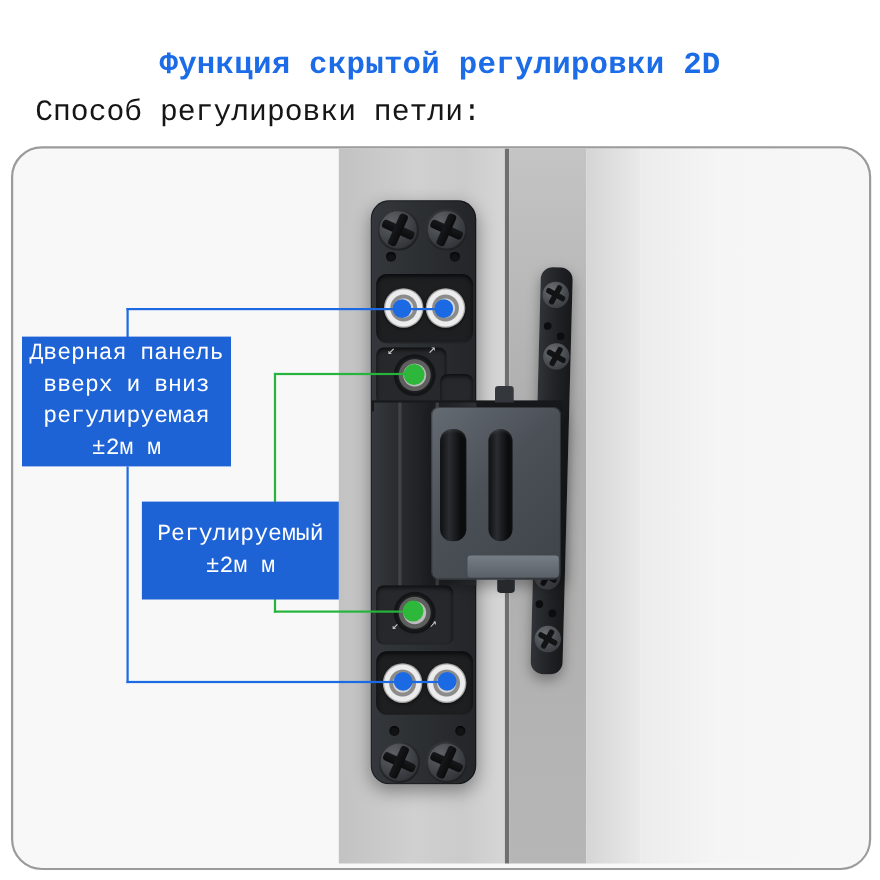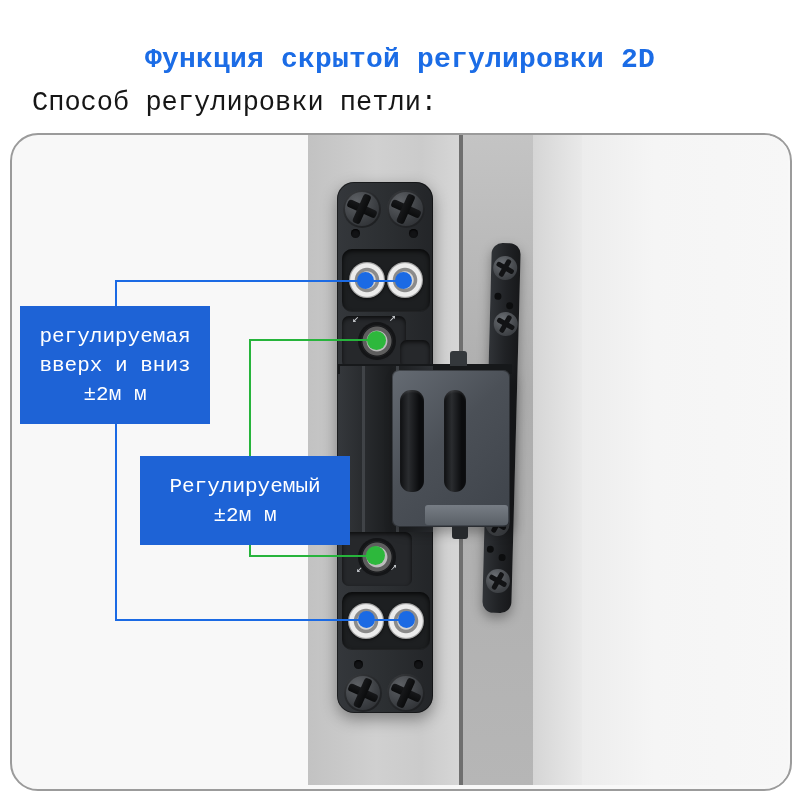--- a/index.html
+++ b/index.html
@@ -195,22 +195,23 @@
   <div class="line green" style="left:249px;top:555px;width:127px;height:2px;"></div>
 
   <div class="dot blue" style="left:357px;top:272px;"></div>
   <div class="dot blue" style="left:395px;top:272px;"></div>
   <div class="dot blue" style="left:358px;top:611px;"></div>
   <div class="dot blue" style="left:398px;top:611px;"></div>
   <div class="dot green" style="left:367px;top:331px;"></div>
   <div class="dot green" style="left:366px;top:546px;"></div>
 
   <div class="label-box" style="left:20px;top:306px;width:190px;height:118px;">
+    <div class="ln">Дверная панель</div>
+    <div class="ln">вверх и вниз</div>
     <div class="ln">регулируемая</div>
-    <div class="ln">вверх и вниз</div>
     <div class="ln">±2м м</div>
   </div>
-  <div class="label-box" style="left:140px;top:456px;width:210px;height:89px;">
+  <div class="label-box" style="left:129px;top:456px;width:179px;height:89px;">
     <div class="ln">Регулируемый</div>
     <div class="ln">±2м м</div>
   </div>
 
 </div>
 
 </body></html>

